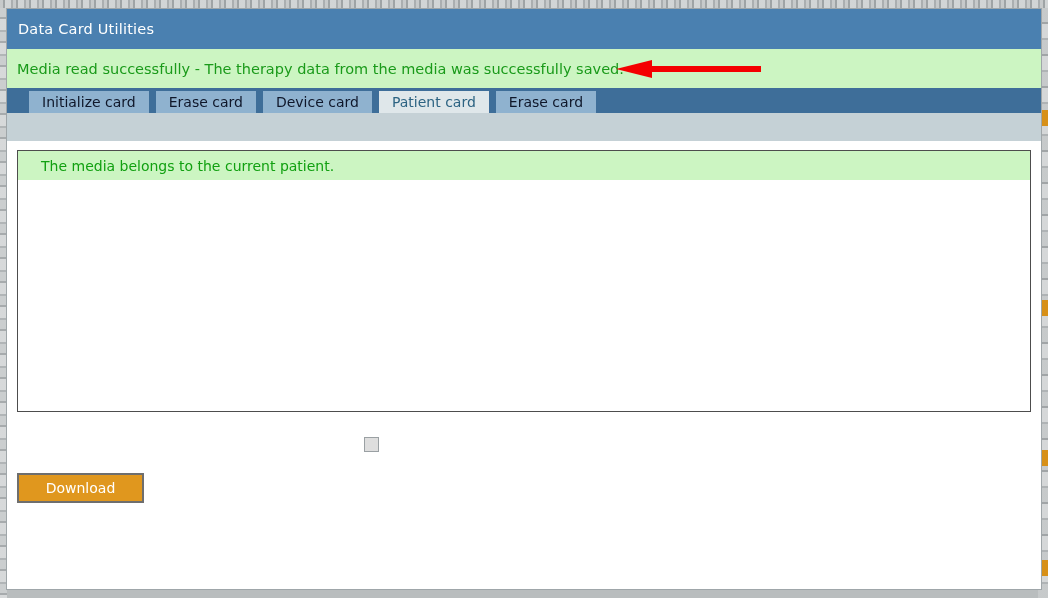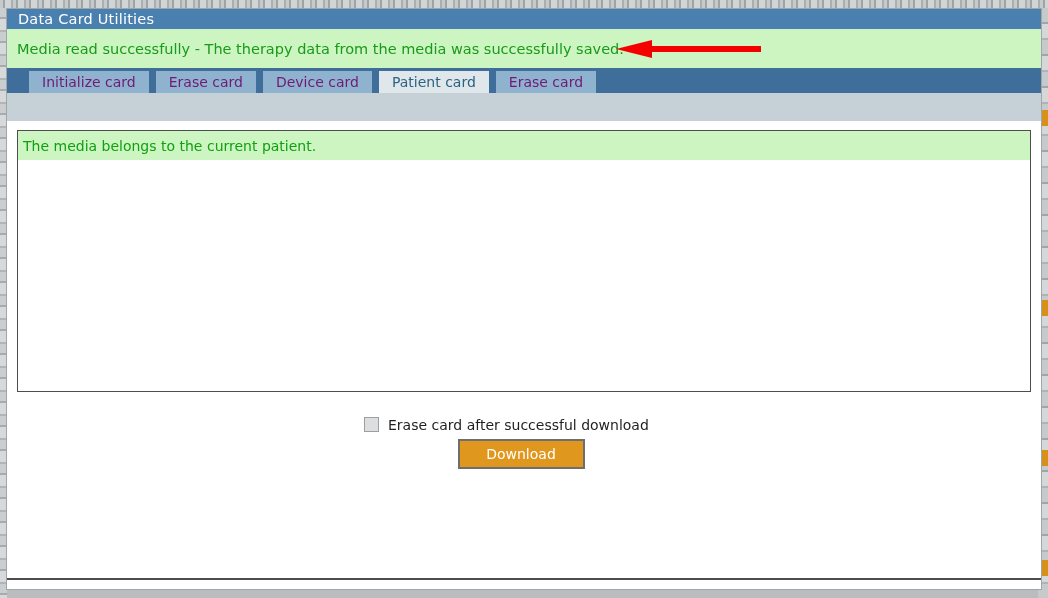--- a/index.html
+++ b/index.html
@@ -64,21 +64,21 @@
     width: 1036px;
     height: 582px;
     background: #ffffff;
     border: 1px solid #9fa6a9;
     box-sizing: border-box;
     overflow: hidden;
   }
 
   
   #titlebar {
-    height: 20px;
+    height: 40px;
     background: #4a80b0;
     display: flex;
     align-items: center;
     padding-left: 11px;
     box-sizing: border-box;
   }
   #titlebar-text {
     color: #ffffff;
     font-size: 14.5px;
     letter-spacing: .2px;
@@ -129,21 +129,21 @@
     align-items: flex-end;
     padding-left: 22px;
     box-sizing: border-box;
   }
   .tab {
     height: 22px;
     line-height: 22px;
     padding: 0 13px;
     margin-right: 7px;
     font-size: 14px;
-    color: #701a75;
+    color: #0f172a;
     background: #8fb2cf;
     box-sizing: border-box;
     white-space: nowrap;
   }
   .tab.active {
     background: #dfe7ea;
     color: #2c6382;
   }
 
   
@@ -166,21 +166,21 @@
     border: 1px solid #4d4d4d;
     box-sizing: border-box;
     height: 262px;
     background: #ffffff;
   }
   #info-banner {
     background: #ccf5c2;
     height: 29px;
     display: flex;
     align-items: center;
-    padding-left: 5px;
+    padding-left: 23px;
     box-sizing: border-box;
   }
   #info-banner-text {
     color: #11a011;
     font-size: 14px;
   }
   #info-fields {
     padding-top: 27px;
   }
   .field-row {
@@ -245,22 +245,23 @@
     border-width: 0 2px 2px 0;
     transform: rotate(42deg);
   }
   .opt-label {
     font-size: 14px;
     color: #1d1f21;
   }
 
   
   #download-wrap {
-    display: flex;
-    justify-content: center;
+    margin-top: 14px;
+    display: flex;
+    justify-content: flex-start;
     padding-right: 6px;
   }
   .orange-btn {
     background: #e0971e;
     border: 2px solid #6e6e6e;
     color: #ffffff;
     font-size: 14px;
     padding: 5px 0;
     width: 127px;
     text-align: center;
@@ -326,21 +327,20 @@
     <div id="info-panel">
       <div id="info-banner">
         <span id="info-banner-text">The media belongs to the current patient.</span>
       </div>
 
     </div>
 
     <div id="options">
       <div class="opt-row">
         <span class="cbox"></span>
-        <span class="opt-label">Erase card after successful download</span>
       </div>
     </div>
 
     <div id="download-wrap">
       <div class="orange-btn">Download</div>
     </div>
   </div>
 
   <div id="footer-divider"></div>
   <div id="footer">

